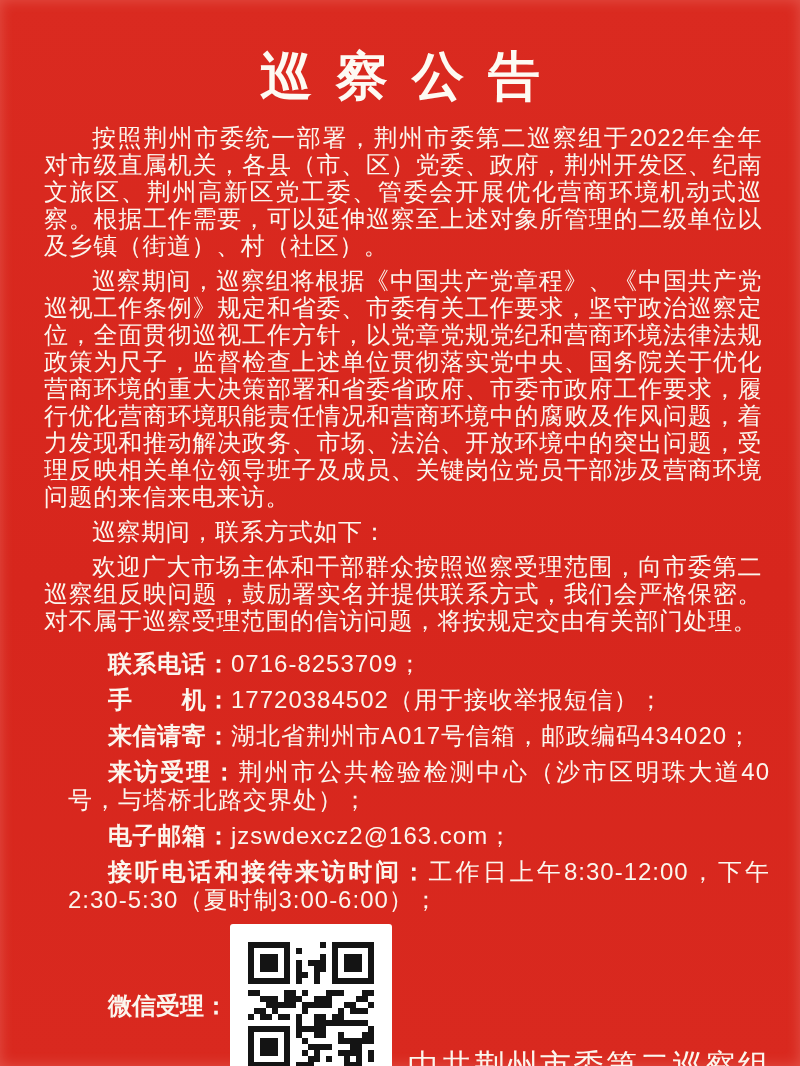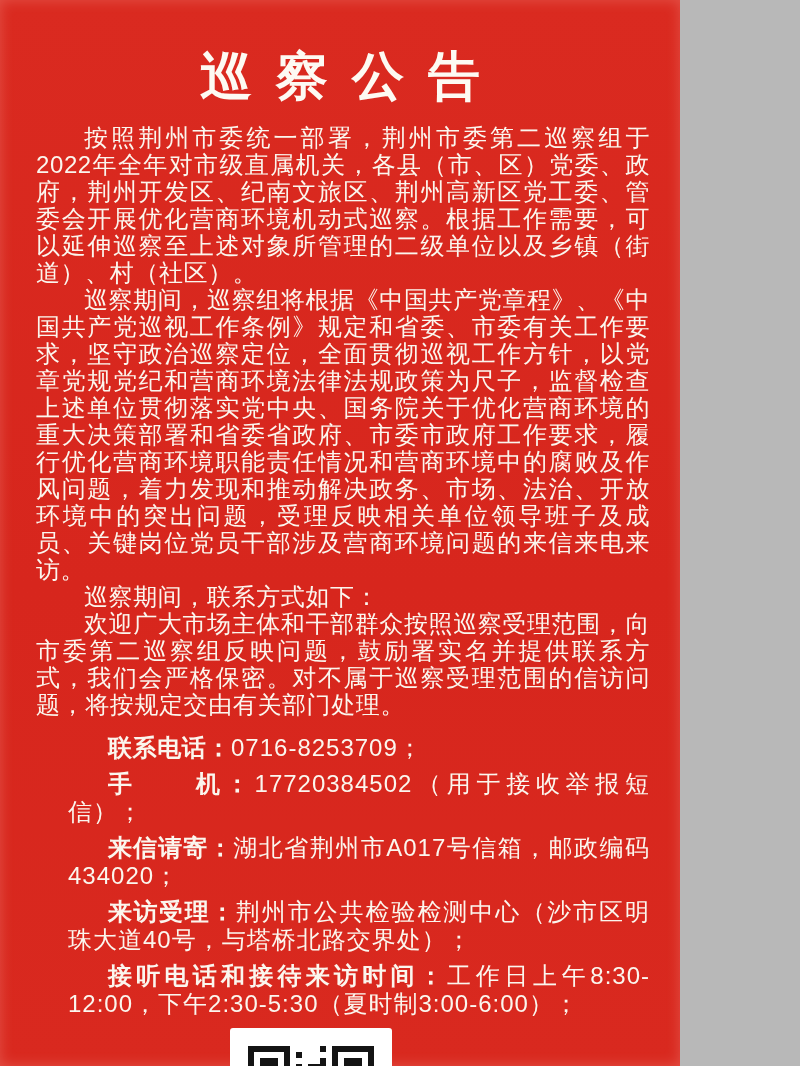--- a/index.html
+++ b/index.html
@@ -3,21 +3,21 @@
 <meta charset="utf-8">
 <style>
   html,body{margin:0;padding:0;}
   body{
     width:800px;height:1066px;
     background:#b8b8b8;
     font-family:"Liberation Sans", sans-serif;
   }
   .poster{
     position:relative;
-    width:680px;height:1066px;
+    width:800px;height:1066px;
     background:#d8271e;
     background:linear-gradient(180deg,#da2a20 0%,#d7261d 55%,#d9291f 100%);
     box-shadow:inset 0 0 14px rgba(255,190,180,.28);
     color:#fbf6ee;
     overflow:hidden;
     box-sizing:border-box;
   }
   .title{
     margin:0;
     padding-top:46px;
@@ -32,21 +32,21 @@
   }
   .body-text{
     margin:16px 30px 0 36px;
     font-size:24px;
     line-height:27px;
     letter-spacing:.6px;
     text-align:justify;
     text-justify:inter-ideograph;
   }
   .para{
-    margin:0;
+    margin:8px;
     text-indent:2em;
   }
   .contact-list{margin-top:16px;}
   .contact-item{
     margin:8px 0 0 32px;
     text-indent:40px;
     line-height:28px;
   }
   .clabel{font-weight:bold;}
   .cvalue{letter-spacing:1px;}
@@ -91,20 +91,21 @@
     <p class="para">按照荆州市委统一部署，荆州市委第二巡察组于2022年全年对市级直属机关，各县（市、区）党委、政府，荆州开发区、纪南文旅区、荆州高新区党工委、管委会开展优化营商环境机动式巡察。根据工作需要，可以延伸巡察至上述对象所管理的二级单位以及乡镇（街道）、村（社区）。</p>
     <p class="para">巡察期间，巡察组将根据《中国共产党章程》、《中国共产党巡视工作条例》规定和省委、市委有关工作要求，坚守政治巡察定位，全面贯彻巡视工作方针，以党章党规党纪和营商环境法律法规政策为尺子，监督检查上述单位贯彻落实党中央、国务院关于优化营商环境的重大决策部署和省委省政府、市委市政府工作要求，履行优化营商环境职能责任情况和营商环境中的腐败及作风问题，着力发现和推动解决政务、市场、法治、开放环境中的突出问题，受理反映相关单位领导班子及成员、关键岗位党员干部涉及营商环境问题的来信来电来访。</p>
     <p class="para">巡察期间，联系方式如下：</p>
     <p class="para">欢迎广大市场主体和干部群众按照巡察受理范围，向市委第二巡察组反映问题，鼓励署实名并提供联系方式，我们会严格保密。对不属于巡察受理范围的信访问题，将按规定交由有关部门处理。</p>
 
     <div class="contact-list">
       <p class="contact-item"><span class="clabel">联系电话：</span><span class="cvalue">0716-8253709；</span></p>
       <p class="contact-item"><span class="clabel">手　　机：</span><span class="cvalue">17720384502（用于接收举报短信）；</span></p>
       <p class="contact-item"><span class="clabel">来信请寄：</span><span class="cvalue">湖北省荆州市A017号信箱，邮政编码434020；</span></p>
       <p class="contact-item"><span class="clabel">来访受理：</span><span class="cvalue">荆州市公共检验检测中心（沙市区明珠大道40号，与塔桥北路交界处）；</span></p>
+      <p class="contact-item"><span class="clabel">电子邮箱：</span><span class="cvalue">jzswdexcz2@163.com；</span></p>
       <p class="contact-item"><span class="clabel">接听电话和接待来访时间：</span><span class="cvalue">工作日上午8:30-12:00，下午2:30-5:30（夏时制3:00-6:00）；</span></p>
     </div>
   </div>
 
   <div class="wechat-row">
     <span class="clabel wechat-label">微信受理：</span>
     <div class="qr-box">
       <svg id="qr-svg" width="126" height="126" viewBox="0 0 126 126" shape-rendering="crispEdges">
           <g fill="#141414">
             <rect x="72" y="0" width="6" height="6"></rect>

